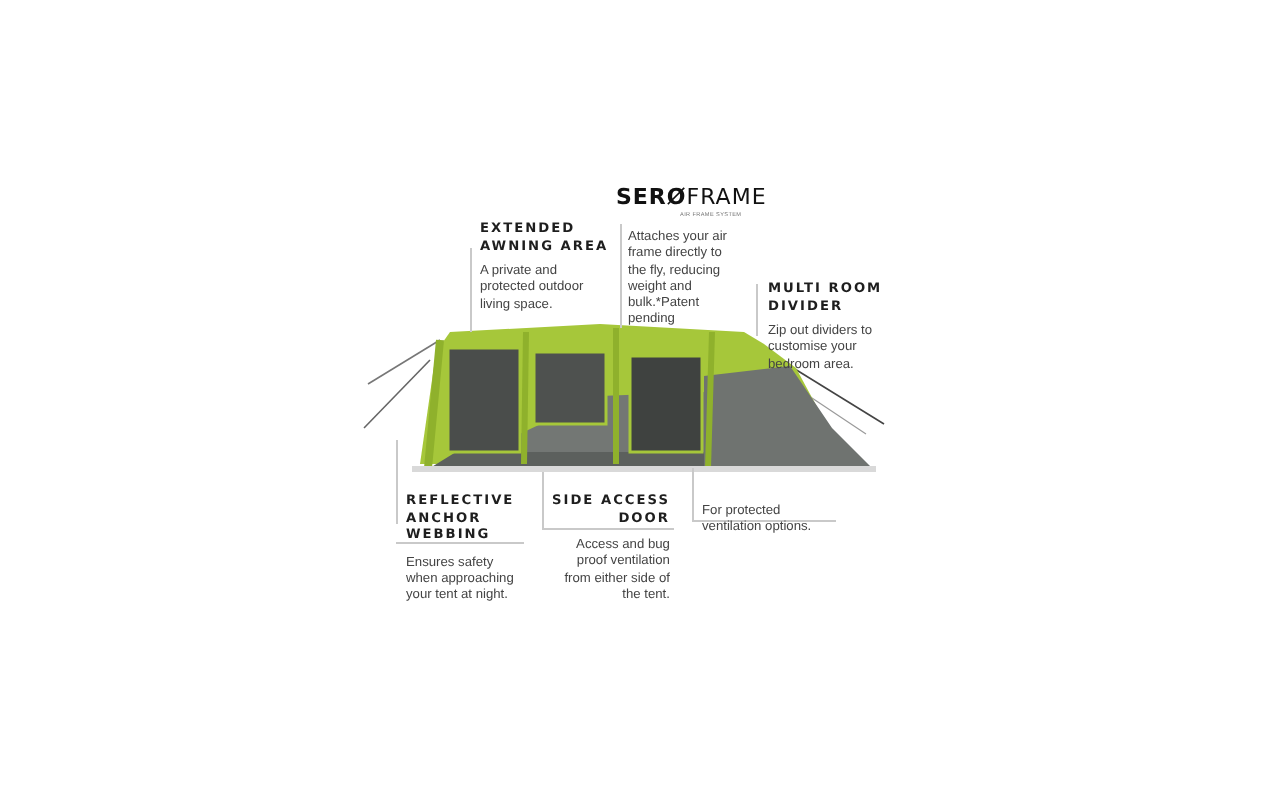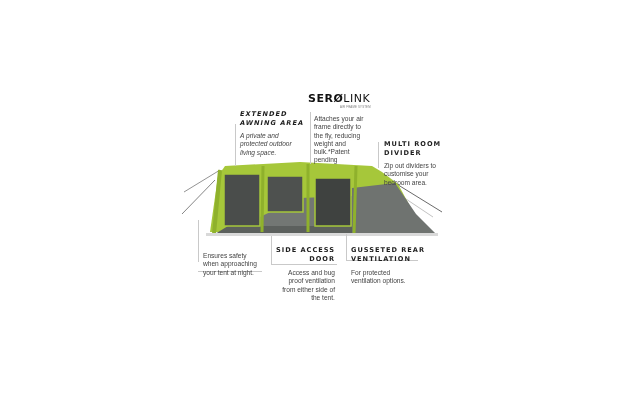--- a/index.html
+++ b/index.html
@@ -49,25 +49,25 @@
 <div class="vline" style="left:310px;top:112px;height:52px;"></div>
 <div class="vline" style="left:378px;top:142px;height:26px;"></div>
 <div class="vline" style="left:198px;top:220px;height:42px;"></div>
 <div class="vline" style="left:271px;top:236px;height:28px;"></div>
 <div class="vline" style="left:346px;top:234px;height:26px;"></div>
 <div class="hline" style="left:198px;top:271px;width:64px;"></div>
 <div class="hline" style="left:271px;top:264px;width:66px;"></div>
 <div class="hline" style="left:346px;top:260px;width:72px;"></div>
 
 <div class="logo" style="left:308px;top:92px;">
-  <span>SER</span><span>Ø</span><span class="thin">LINK</span>
+  <span>SER</span><span>Ø</span><span class="thin">FRAME</span>
 </div>
 <div class="logo-sub" style="left:340px;top:105px;">AIR FRAME SYSTEM</div>
 
-<div class="callout" style="left:240px;top:110px;font-style:italic;">
+<div class="callout" style="left:240px;top:110px;">
   <div class="title">EXTENDED
 AWNING AREA</div>
   <div class="desc" style="margin-top:5px;">A private and
 protected outdoor
 living space.</div>
 </div>
 
 <div class="callout" style="left:314px;top:115px;">
   <div class="desc">Attaches your air
 frame directly to
@@ -79,32 +79,33 @@
 
 <div class="callout" style="left:384px;top:140px;">
   <div class="title">MULTI ROOM
 DIVIDER</div>
   <div class="desc" style="margin-top:5px;">Zip out dividers to
 customise your
 bedroom area.</div>
 </div>
 
 <div class="callout" style="left:203px;top:246px;">
+  <div class="title">REFLECTIVE
+ANCHOR
+WEBBING</div>
   <div class="desc" style="margin-top:6px;">Ensures safety
 when approaching
 your tent at night.</div>
 </div>
 
 <div class="callout" style="left:276px;top:246px;text-align:right;">
   <div class="title">SIDE ACCESS
 DOOR</div>
   <div class="desc" style="margin-top:6px;">Access and bug
 proof ventilation
 from either side of
 the tent.</div>
 </div>
 
 <div class="callout" style="left:351px;top:246px;">
-  <div class="title">GUSSETED REAR
-VENTILATION</div>
   <div class="desc" style="margin-top:6px;">For protected
 ventilation options.</div>
 </div>
 
 </body></html>

